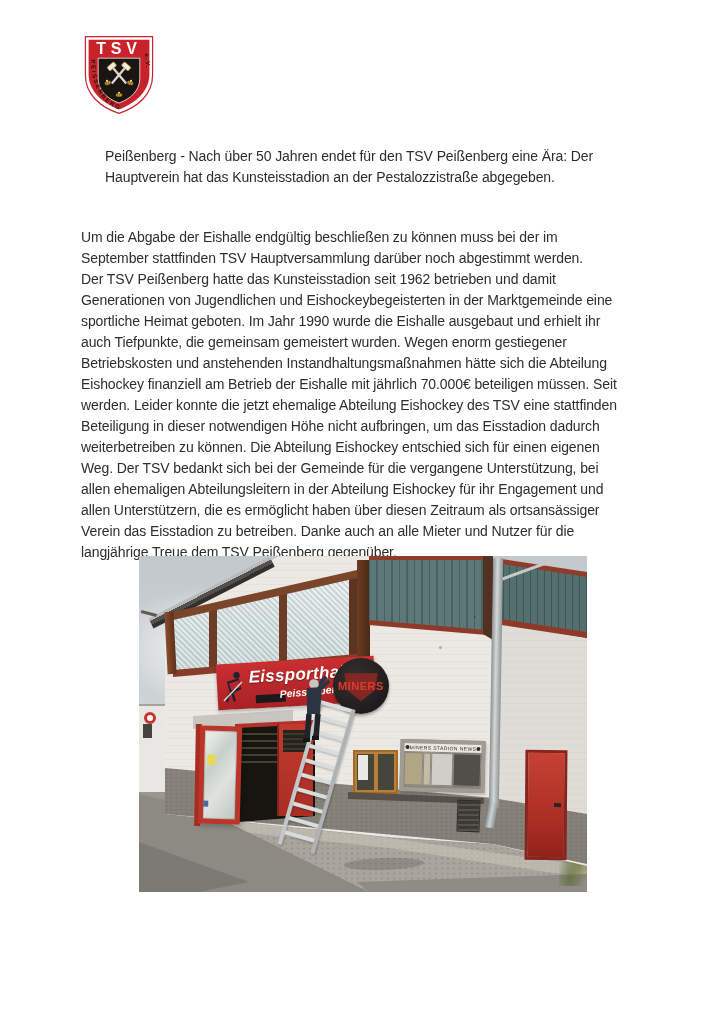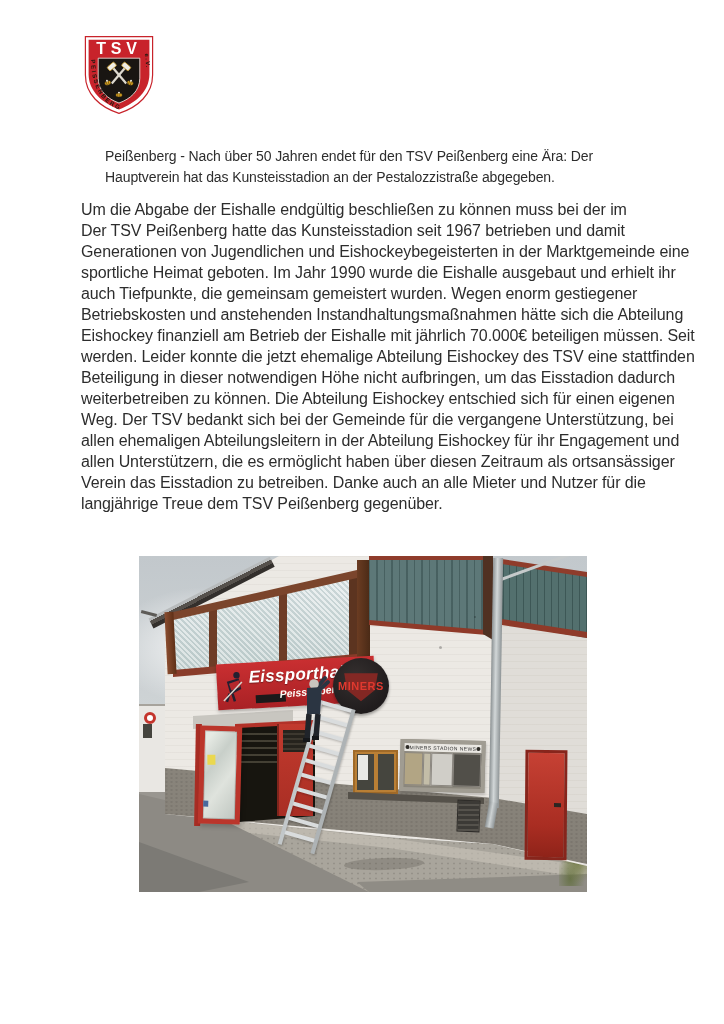--- a/index.html
+++ b/index.html
@@ -2,21 +2,21 @@
 <html><head>
 <meta charset="utf-8">
 <style>
   html,body{margin:0;padding:0;background:#ffffff;}
   .page{position:relative;width:724px;height:1024px;background:#fff;overflow:hidden;
         font-family:"Liberation Sans",sans-serif;color:#2d2d2d;}
   .abs{position:absolute;}
 
   
   .lead{left:81px;top:146px;font-size:14px;line-height:21px;letter-spacing:-0.1px;margin-left:24px;}
-  .bodytext{left:81px;top:199px;font-size:16px;line-height:21px;letter-spacing:-0.1px;}
+  .bodytext{left:81px;top:227px;font-size:14px;line-height:21px;letter-spacing:-0.1px;}
   .tline{white-space:nowrap;height:21px;}
 
   
   .photo{left:139px;top:556px;width:448px;height:336px;overflow:hidden;
          background:linear-gradient(180deg,#c2c8cc 0%,#ced3d5 45%,#e7e9ea 100%);}
   .photo *{position:absolute;}
   .cloud{left:-30px;top:30px;width:200px;height:120px;border-radius:50%;
          background:radial-gradient(ellipse,rgba(255,255,255,.85),rgba(255,255,255,0) 70%);}
   .far-house{left:0;top:148px;width:28px;height:96px;background:#e9e7e3;border-top:2px solid #a7a39c;}
   .far-window{left:4px;top:18px;width:9px;height:14px;background:#45443e;}
@@ -215,21 +215,22 @@
     </text>
   </svg>
 
   <div class="abs lead">
       <div class="tline">Peißenberg - Nach über 50 Jahren endet für den TSV Peißenberg eine Ära: Der</div>
       <div class="tline">Hauptverein hat das Kunsteisstadion an der Pestalozzistraße abgegeben.</div>
     </div>
 
   <div class="abs bodytext">
       <div class="tline">Um die Abgabe der Eishalle endgültig beschließen zu können muss bei der im</div>
-      <div class="tline">Der TSV Peißenberg hatte das Kunsteisstadion seit 1967 betrieben und damit</div>
+      <div class="tline">September stattfinden TSV Hauptversammlung darüber noch abgestimmt werden.</div>
+      <div class="tline">Der TSV Peißenberg hatte das Kunsteisstadion seit 1962 betrieben und damit</div>
       <div class="tline">Generationen von Jugendlichen und Eishockeybegeisterten in der Marktgemeinde eine</div>
       <div class="tline">sportliche Heimat geboten. Im Jahr 1990 wurde die Eishalle ausgebaut und erhielt ihr</div>
       <div class="tline">auch Tiefpunkte, die gemeinsam gemeistert wurden. Wegen enorm gestiegener</div>
       <div class="tline">Betriebskosten und anstehenden Instandhaltungsmaßnahmen hätte sich die Abteilung</div>
       <div class="tline">Eishockey finanziell am Betrieb der Eishalle mit jährlich 70.000€ beteiligen müssen. Seit</div>
       <div class="tline">werden. Leider konnte die jetzt ehemalige Abteilung Eishockey des TSV eine stattfinden</div>
       <div class="tline">Beteiligung in dieser notwendigen Höhe nicht aufbringen, um das Eisstadion dadurch</div>
       <div class="tline">weiterbetreiben zu können. Die Abteilung Eishockey entschied sich für einen eigenen</div>
       <div class="tline">Weg. Der TSV bedankt sich bei der Gemeinde für die vergangene Unterstützung, bei</div>
       <div class="tline">allen ehemaligen Abteilungsleitern in der Abteilung Eishockey für ihr Engagement und</div>

